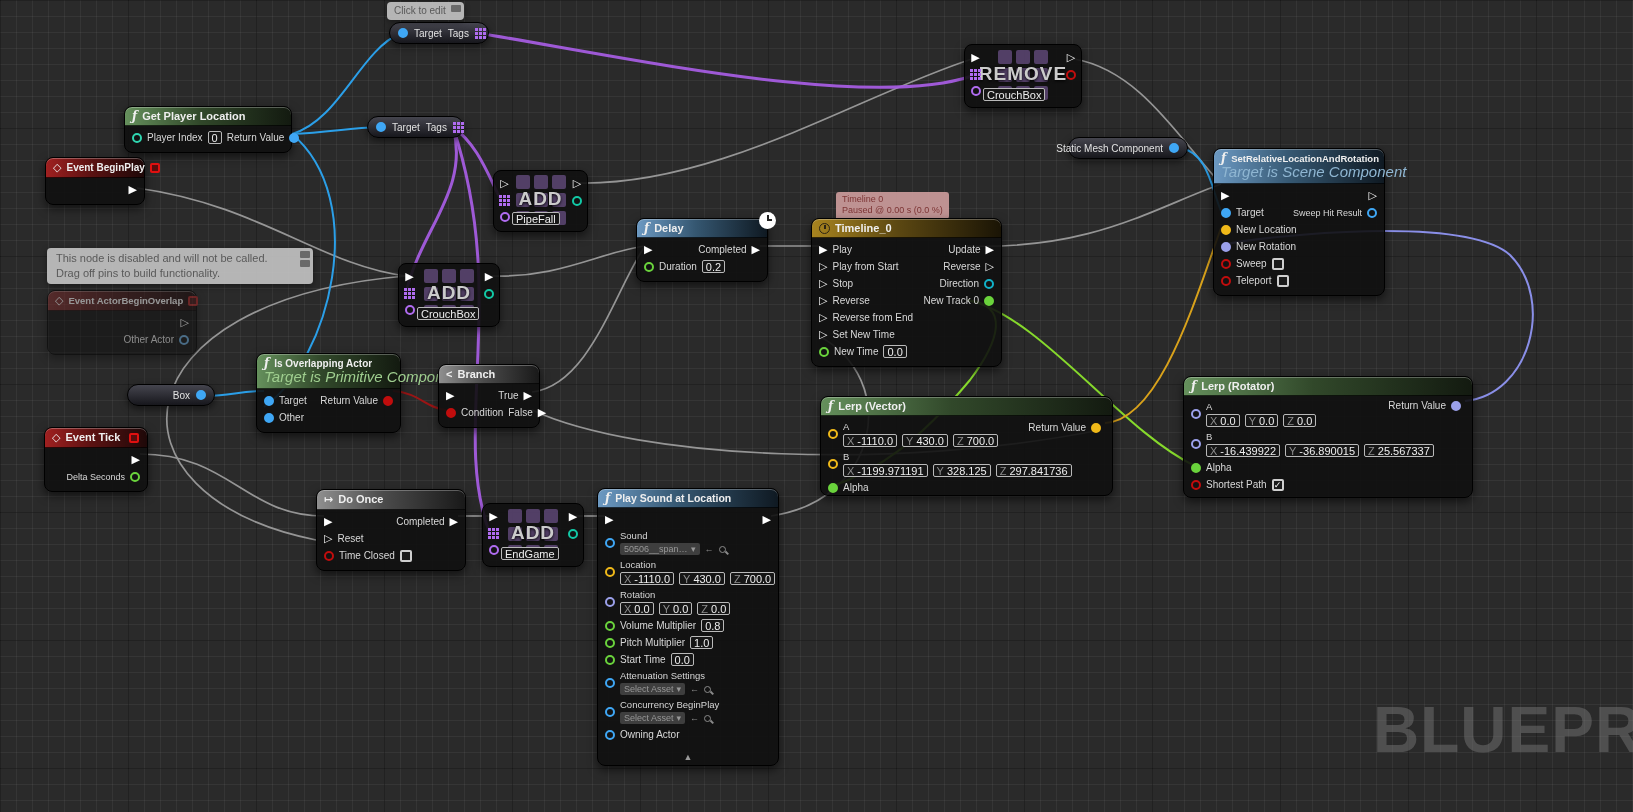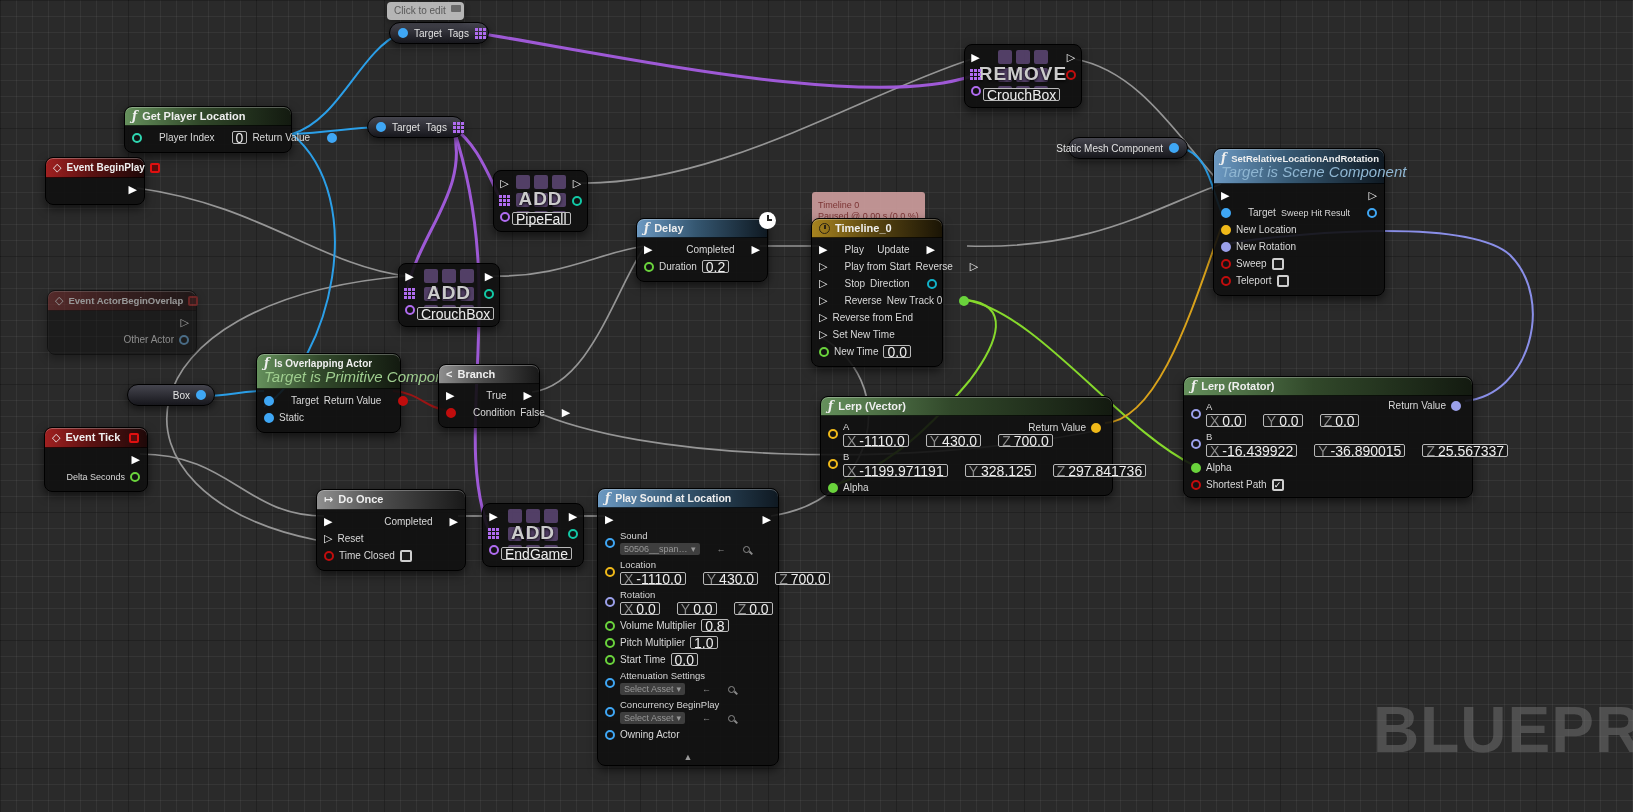--- a/index.html
+++ b/index.html
@@ -37,29 +37,29 @@
   .hdr-gray  { background:linear-gradient(90deg,#8f8f8f 0%,#4b4b4b 45%,#191919 100%); }
   .sub { display:block; font-style:italic; font-weight:normal; font-size:15px; margin-top:-1px; }
   .sub-green { color:#9fce8f; } .sub-blue { color:#8fb6d2; }
   .hdr2 { flex-direction:column; align-items:flex-start; gap:0; }
   .hline { display:flex; gap:5px; align-items:baseline; }
 
   .rows { padding:3px 0 6px; }
   .row { display:flex; align-items:center; gap:5px; padding:2px 7px; min-height:17px; }
   .row.out { justify-content:flex-end; }
   .row.split { justify-content:space-between; }
-  .grp { display:flex; align-items:center; gap:17px; }
+  .grp { display:flex; align-items:center; gap:5px; }
 
   .pin { width:10px; height:10px; border-radius:50%; flex:none;
          border:2px solid var(--pc,#888); background:transparent; }
   .pin.full { background:var(--pc); }
   .exec { color:#fff; font-size:11px; line-height:1; flex:none; }
   .lbl { white-space:nowrap; }
   .box { display:inline-flex; align-items:center; border:1px solid #b9b9b9; background:#161616;
-         color:#eee; padding:0 3px; border-radius:2px; font-size:14px; white-space:nowrap; height:13px; }
+         color:#eee; padding:0 3px; border-radius:2px; font-size:11px; white-space:nowrap; height:13px; }
   .box i { font-style:normal; color:#8d8d8d; margin-right:3px; }
   .box b { font-weight:normal; }
   .chk { width:12px; height:12px; border:2px solid #cfcfcf; background:#1b1b1b; border-radius:2px;
          font-size:9px; line-height:8px; text-align:center; color:#fff; flex:none; }
   .dd { display:inline-flex; align-items:center; gap:3px; background:#3e3e3e; color:#979797;
         border-radius:2px; font-size:9px; padding:1px 4px; max-width:86px; }
   .dd b { font-weight:normal; max-width:64px; overflow:hidden; text-overflow:ellipsis; white-space:nowrap; }
   .mag { width:7px; height:7px; border:1.5px solid #8a8a8a; border-radius:50%; position:relative; flex:none; }
   .mag::after { content:""; position:absolute; left:5px; top:5px; width:4px; height:1.5px; background:#8a8a8a; transform:rotate(45deg); }
   .arrw { color:#8a8a8a; font-size:9px; }
@@ -82,21 +82,21 @@
     background:linear-gradient(#45454e,#17171c); border:1px solid #000; border-radius:12px;
     color:#e2e2e2; font-size:10px; padding:0 8px; height:22px; box-shadow:0 3px 7px rgba(0,0,0,.5);
     white-space:nowrap; }
 
   .tip { position:absolute; z-index:3; background:rgba(200,200,200,.88); color:#595959;
     border-radius:4px; padding:3px 9px; font-size:11px; line-height:1.35; box-shadow:0 2px 6px rgba(0,0,0,.4); }
   .tip .ticons { position:absolute; right:3px; top:3px; display:flex; flex-direction:column; gap:2px; }
   .tip .ticons span { width:10px; height:7px; background:#6a6a6a; border-radius:1px; display:block; }
 
   .bubble { position:absolute; z-index:2; background:rgba(211,161,161,.88); color:#7c3434;
-    font-size:9px; line-height:1.25; padding:8px 6px; border-radius:3px 3px 3px 0; }
+    font-size:9px; line-height:1.25; padding:2px 6px; border-radius:3px 3px 3px 0;margin-left:24px; }
 
   .redflag { width:10px; height:10px; border:2px solid #e01010; background:#5c0c0c; border-radius:2px;
     margin-left:auto; flex:none; align-self:center; }
   .clock { position:absolute; right:-9px; top:-7px; width:17px; height:17px; border-radius:50%;
     background:#fff; z-index:3; }
   .clock::before { content:""; position:absolute; left:8px; top:3px; width:2px; height:6px; background:#222; }
   .clock::after  { content:""; position:absolute; left:8px; top:7px; width:5px; height:2px; background:#222; }
   .clockico { width:11px; height:11px; border:1.5px solid #2c2414; border-radius:50%; position:relative; flex:none; align-self:center; }
   .clockico::before { content:""; position:absolute; left:4px; top:1px; width:1.5px; height:4px; background:#2c2414; }
 
@@ -155,20 +155,28 @@
 
     <path stroke="#9b1515" stroke-width="2" d="M393,391 C420,393 425,408 446,410"></path>
   </svg>
 
   <div class="tip" style="left:387px;top:2px;font-size:10px;padding:2px 18px 2px 7px;">
     <span>Click to edit</span>
     <span class="ticons">
         <span></span>
       </span>
   </div>
+  <div class="tip" style="left:47px;top:248px;width:266px;padding-right:20px;">
+    <div>This node is disabled and will not be called.</div>
+    <div>Drag off pins to build functionality.</div>
+    <span class="ticons">
+        <span></span>
+        <span></span>
+      </span>
+  </div>
   <div class="bubble" style="left:812px;top:192px;">
     <div>Timeline 0</div>
     <div>Paused @ 0.00 s (0.0 %)</div>
   </div>
 
   <div class="pill" style="left:389px;top:22px;width:100px;">
     <span class="pin full" style="--pc:#3fa7f5"></span>
     <span class="lbl">Target</span>
     <span class="lbl" style="margin-left:auto">Tags</span>
     <span class="gridpin">
@@ -388,21 +396,21 @@
       <div class="row">
         <span class="pin" style="--pc:#6ad33c"></span>
         <span class="lbl">Duration</span>
         <span class="box">
             <b>0.2</b>
           </span>
       </div>
     </div>
   </div>
 
-  <div class="node" style="left:811px;top:218px;width:132px;">
+  <div class="node" style="left:811px;top:218px;width:191px;">
     <div class="hdr hdr-gold">
       <span class="clockico"></span>
       <span>Timeline_0</span>
     </div>
     <div class="rows">
       <div class="row split">
         <span class="grp">
             <span class="exec">▶</span>
             <span class="lbl">Play</span>
           </span>
@@ -517,21 +525,21 @@
             <span class="pin full" style="--pc:#3fa7f5"></span>
             <span class="lbl">Target</span>
           </span>
         <span class="grp">
             <span class="lbl">Return Value</span>
             <span class="pin full" style="--pc:#c00d0d"></span>
           </span>
       </div>
       <div class="row">
           <span class="pin full" style="--pc:#3fa7f5"></span>
-          <span class="lbl">Static</span>
+          <span class="lbl">Other</span>
         </div>
     </div>
   </div>
 
   <div class="node" style="left:438px;top:364px;width:102px;">
     <div class="hdr hdr-gray">
       <span style="font-weight:bold">&lt;</span>
       <span>Branch</span>
     </div>
     <div class="rows">

